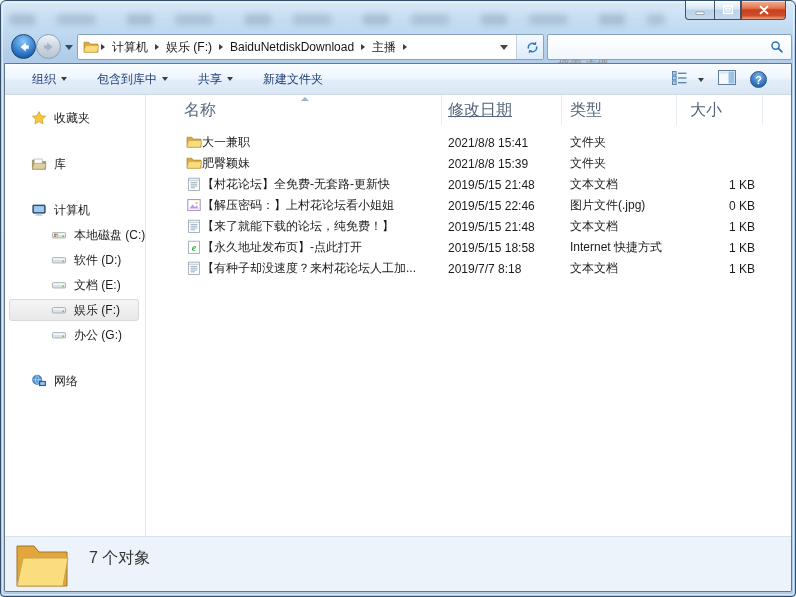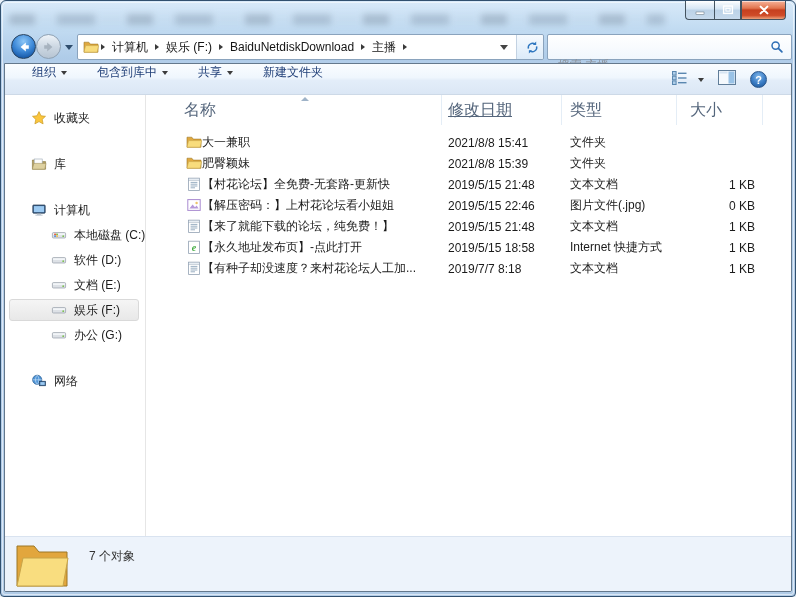--- a/index.html
+++ b/index.html
@@ -50,21 +50,21 @@
   .searchbox input{flex:1;border:none;outline:none;background:transparent;padding:0 0 0 8px;
     font-family:"Liberation Sans",sans-serif;font-size:12px;color:#444;margin-top:35px;}
   .searchbox input::placeholder{font-style:italic;color:#8a8f96;opacity:1;}
   .searchbox .icon{margin-right:7px;display:inline-flex;}
   
   .client{position:absolute;left:3px;right:3px;top:62px;bottom:4px;background:#fff;
     border:1px solid #64788c;border-radius:0 0 2px 2px;overflow:hidden;}
   
   .toolbar{position:absolute;left:0;right:0;top:0;height:31px;
     background:linear-gradient(180deg,#fafdff,#eff6fd 45%,#e3edf9 55%,#dbe7f5);
-    border-bottom:1px solid #cdd9e7;display:flex;align-items:flex-start;padding-left:27px;}
+    border-bottom:1px solid #cdd9e7;display:flex;align-items:center;padding-left:27px;}
   .tb-item{display:flex;align-items:center;margin-right:30px;font-size:12px;color:#1f3e77;cursor:default;}
   .caret-down{width:0;height:0;border-left:3.5px solid transparent;border-right:3.5px solid transparent;
     border-top:4px solid #3c3c3c;margin-left:5px;}
   .tb-right{position:absolute;right:24px;top:0;height:31px;display:flex;align-items:center;gap:14px;}
   .views-group{display:flex;align-items:center;gap:6px;}
   .help-btn{width:17px;height:17px;border-radius:50%;color:#fff;font-size:11px;font-weight:bold;
     display:flex;align-items:center;justify-content:center;
     background:radial-gradient(circle at 50% 30%,#7fb6ea 0,#3a7cc4 55%,#1d5494 100%);
     border:1px solid #2a568a;}
   
@@ -95,21 +95,21 @@
   .cell-name{width:274px;padding-left:18px;display:flex;
     overflow:hidden;white-space:nowrap;}
   .cell-name .icon{display:inline-flex;flex:0 0 auto;}
   .cell-date{width:120px;padding-left:6px;white-space:nowrap;}
   .cell-type{width:115px;padding-left:8px;white-space:nowrap;overflow:hidden;}
   .cell-size{width:86px;padding-right:8px;text-align:right;white-space:nowrap;}
   
   .details{position:absolute;left:0;right:0;bottom:0;height:55px;background:#edf3fb;
     border-top:1px solid #d9e3f0;}
   .bigfolder{position:absolute;left:10px;top:4px;}
-  .count{position:absolute;left:84px;top:11px;font-size:12px;color:#333;}
+  .count{position:absolute;left:84px;top:11px;font-size:16px;color:#333;}
 </style>
 </head>
 <body>
 
 <div class="window">
 
   <div class="titlebar">
     <div class="smudge"></div>
     <div class="win-controls">
       <div class="win-btn min">

